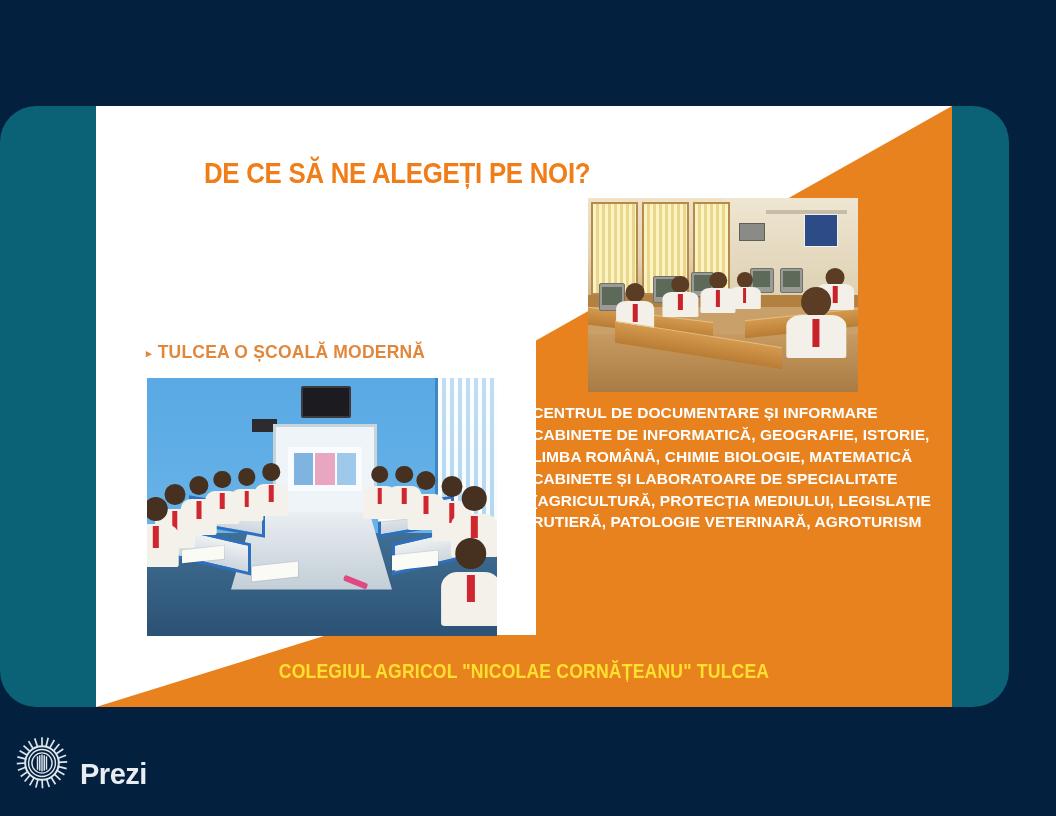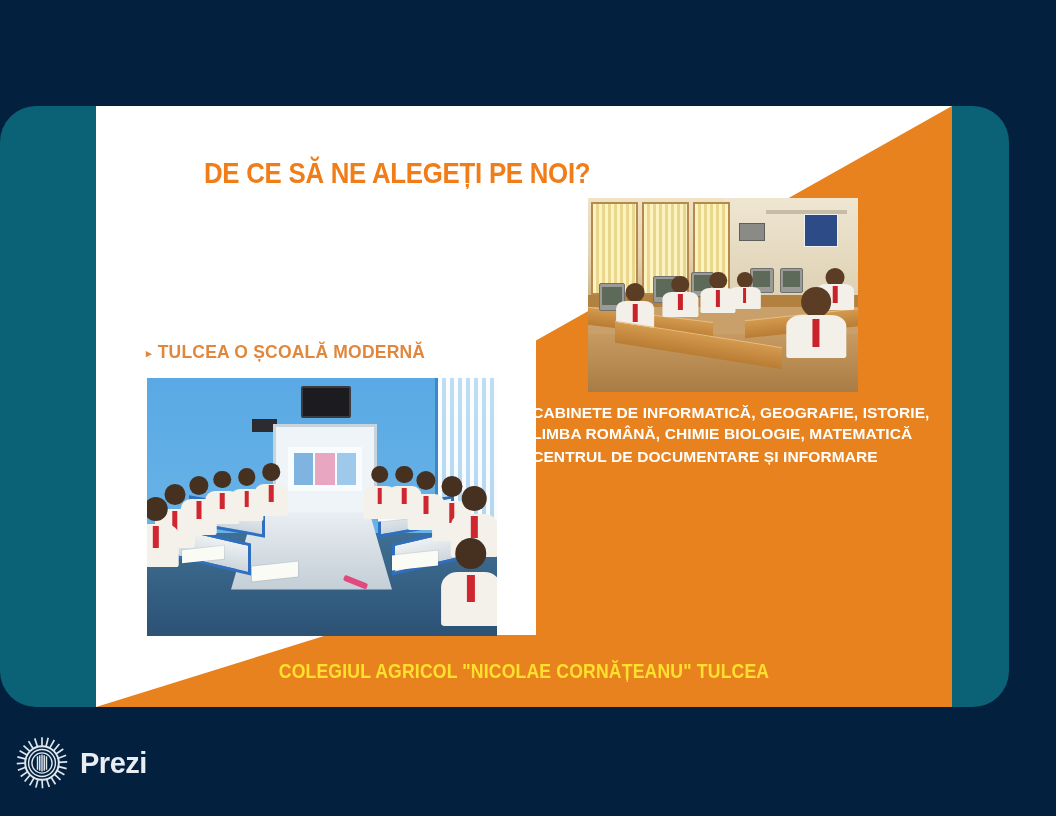--- a/index.html
+++ b/index.html
@@ -284,21 +284,21 @@
   #photo-class .pen {
     position:absolute; left:56%; top:78%; width:7%; height:2.5%;
     background:#e0487f; transform: rotate(22deg); border-radius:2px;
   }
 
   
   #prezi-logo {
     position: absolute;
     left: 14px; top: 735px;
     display: flex;
-    align-items: center;
+    align-items: flex-end;
     gap: 10px;
   }
   #prezi-mark { width: 56px; height: 56px; display: block; }
   #prezi-word {
     font-size: 29px;
     font-weight: bold;
     color: #e9edf1;
     letter-spacing: -0.5px;
   }
 </style>
@@ -454,25 +454,29 @@
       <div class="stu" style="left:88%; top:62%; width:9%;  height:15%;">
           <div class="h"></div>
           <div class="b"></div>
           <div class="s"></div>
         </div>
     </div>
 
     <div id="bullet-list">
       <div class="bullet-item">
         <span class="tri">▸</span>
+        <span class="btext">CENTRUL DE DOCUMENTARE ȘI INFORMARE</span>
+      </div>
+      <div class="bullet-item">
+        <span class="tri">▸</span>
         <span class="btext">CABINETE DE INFORMATICĂ, GEOGRAFIE, ISTORIE, LIMBA ROMÂNĂ, CHIMIE BIOLOGIE, MATEMATICĂ</span>
       </div>
       <div class="bullet-item">
         <span class="tri">▸</span>
-        <span class="btext">CENTRUL DE DOCUMENTARE ȘI INFORMARE</span>
+        <span class="btext">CABINETE ȘI LABORATOARE DE SPECIALITATE (AGRICULTURĂ, PROTECȚIA MEDIULUI, LEGISLAȚIE RUTIERĂ, PATOLOGIE VETERINARĂ, AGROTURISM</span>
       </div>
     </div>
 
     <div id="footer-caption">COLEGIUL AGRICOL "NICOLAE CORNĂȚEANU" TULCEA</div>
 
   </div>
 
   <div id="prezi-logo">
     <svg id="prezi-mark" viewBox="0 0 100 100">
       <g stroke="#dfe6ec" stroke-width="3" stroke-linecap="butt">

